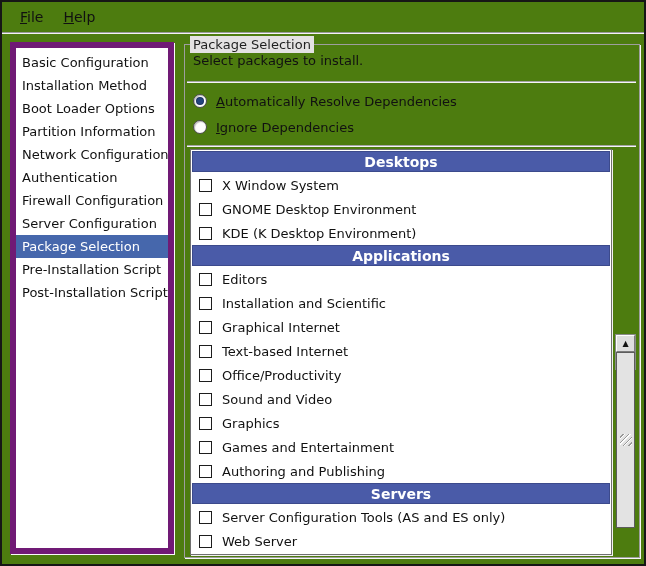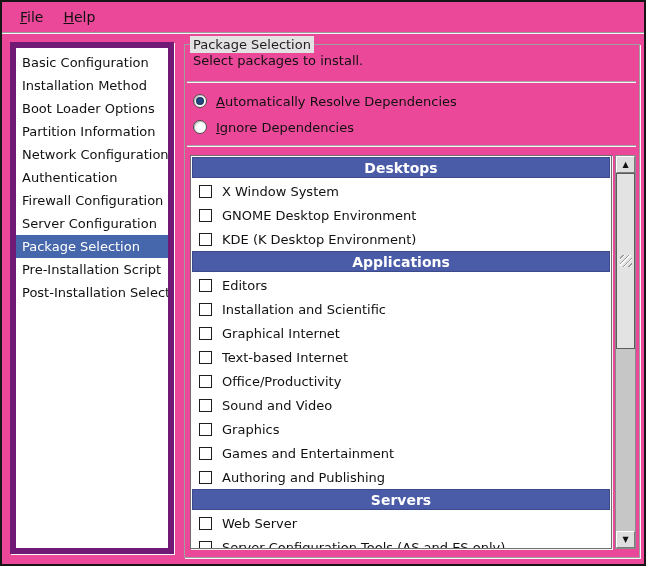--- a/index.html
+++ b/index.html
@@ -1,21 +1,21 @@
 <!DOCTYPE html>
 <html><head>
 <meta charset="utf-8">
 <style>
   * { margin:0; padding:0; box-sizing:border-box; }
   html,body { width:646px; height:566px; }
   body { font-family:"DejaVu Sans","Liberation Sans",sans-serif; font-size:13px; color:#111; }
 
   .window {
     position:relative; width:646px; height:566px;
-    background:#ec4899; border:2px solid #161616; overflow:hidden;
+    background:#4d7c0f; border:2px solid #161616; overflow:hidden;
   }
 
   
   .menubar {
     position:absolute; left:0; top:0; right:0; height:31px;
     display:flex; align-items:center; padding-left:8px;
     border-bottom:1px solid #9a9a9a; box-shadow:0 1px 0 #f4f4f4;
     font-size:14px;
   }
   .menu-item { padding:5px 10px; cursor:default; }
@@ -65,20 +65,21 @@
   }
   .radio.checked::after {
     content:""; position:absolute; left:3px; top:3px; width:6px; height:6px;
     border-radius:50%; background:#24457d; box-shadow:0 0 0 1px #1c3462;
   }
 
   
   .list-wrap {
     position:absolute; left:5px; top:110px; width:446px; height:394px;
     display:flex;
+    align-items:center;
   }
   .pkg-list {
     flex:1 1 auto; background:#ffffff;
     border:1px solid #707070; box-shadow:1px 1px 0 #f2f2f2;
     padding:1px; overflow:hidden;
   }
   .group-header {
     height:21px; line-height:20px; background:#4a5ba8;
     border:1px solid #3c4a8c;
     color:#ffffff; font-weight:bold; font-size:14px; text-align:center;
@@ -132,21 +133,21 @@
     <div class="side-item">Basic Configuration</div>
     <div class="side-item">Installation Method</div>
     <div class="side-item">Boot Loader Options</div>
     <div class="side-item">Partition Information</div>
     <div class="side-item">Network Configuration</div>
     <div class="side-item">Authentication</div>
     <div class="side-item">Firewall Configuration</div>
     <div class="side-item">Server Configuration</div>
     <div class="side-item selected">Package Selection</div>
     <div class="side-item">Pre-Installation Script</div>
-    <div class="side-item">Post-Installation Select</div>
+    <div class="side-item">Post-Installation Script</div>
   </div>
 
   <div class="main-frame">
     <div class="frame-title">Package Selection</div>
     <div class="subtitle">Select packages to install.</div>
     <div class="hsep sep1"></div>
 
     <div class="radio-row r1">
       <span class="radio"></span>
       <span class="mnemonic">Ignore Dependencies</span>
@@ -209,25 +210,25 @@
           <span>Games and Entertainment</span>
         </div>
         <div class="pkg-row">
           <span class="checkbox"></span>
           <span>Authoring and Publishing</span>
         </div>
 
         <div class="group-header">Servers</div>
         <div class="pkg-row">
           <span class="checkbox"></span>
+          <span>Server Configuration Tools (AS and ES only)</span>
+        </div>
+        <div class="pkg-row">
+          <span class="checkbox"></span>
           <span>Web Server</span>
-        </div>
-        <div class="pkg-row">
-          <span class="checkbox"></span>
-          <span>Server Configuration Tools (AS and ES only)</span>
         </div>
 
       </div>
 
       <div class="scrollbar">
         <div class="sb-btn up">
           <span>▲</span>
         </div>
         <div class="sb-track">
           <div class="sb-thumb">

